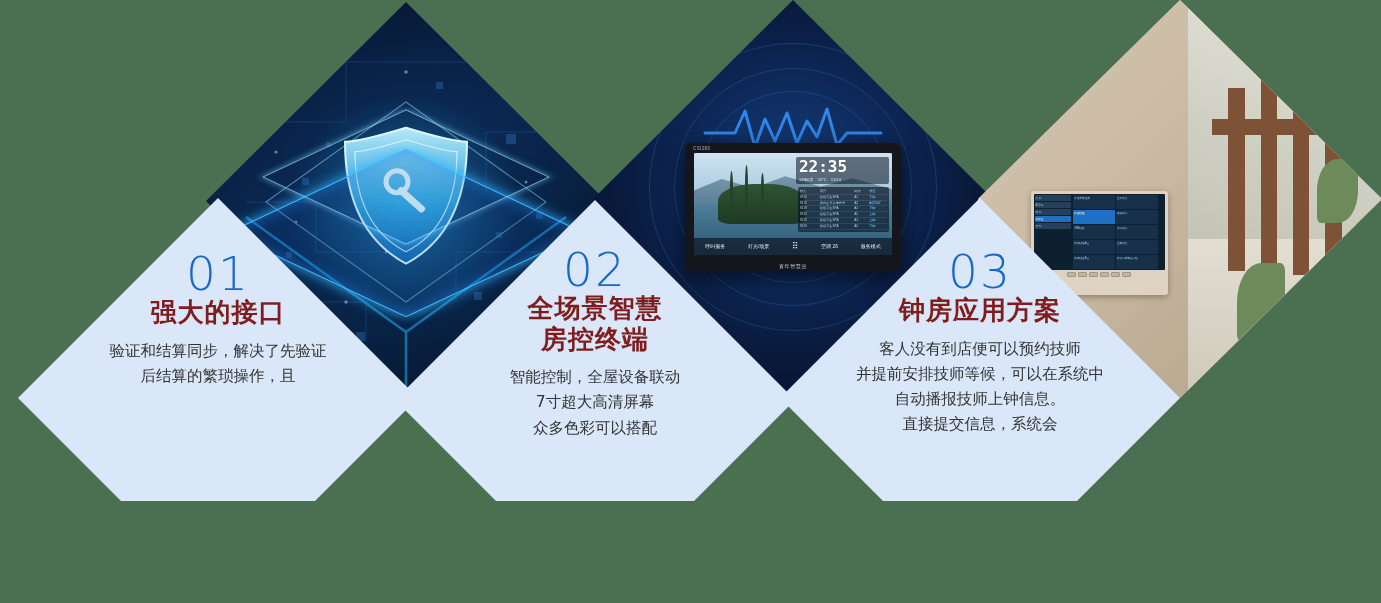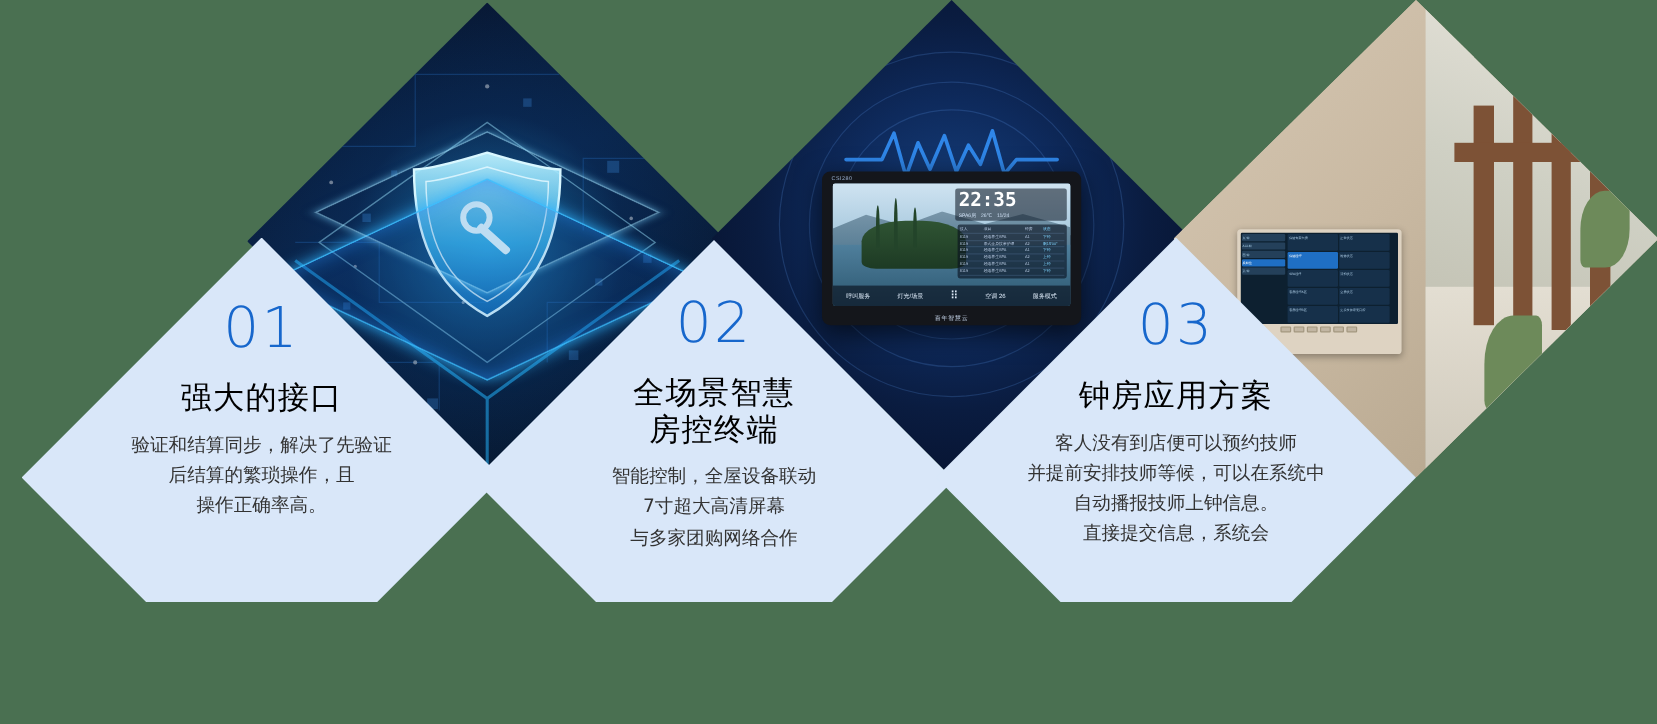--- a/index.html
+++ b/index.html
@@ -41,26 +41,26 @@
   }
   .tnum {
     color: #1767cc;
     font-size: 47px;
     font-weight: 300;
     letter-spacing: 2px;
     line-height: 1;
     font-family: "DejaVu Sans", "Liberation Sans", sans-serif;
   }
   .ttitle {
-    color: #000000;
+    color: #7f1d1d;
     font-size: 26px;
-    font-weight: 400;
+    font-weight: 700;
     line-height: 1.18;
     letter-spacing: 1px;
-    margin-top: 20px;
+    margin-top: 0;
     font-family: "DejaVu Sans", "Liberation Sans", sans-serif;
   }
   .tdesc {
     color: #333333;
     font-size: 15.5px;
     line-height: 1.62;
     margin-top: 11px;
     font-family: "DejaVu Sans", "Liberation Sans", sans-serif;
   }
 
@@ -386,36 +386,35 @@
     </div>
   </div>
 
   <div class="diamond text-diamond" style="left:18px; top:198px; width:400px; height:400px;">
     <div class="td-inner" style="top:52px;">
       <div class="tnum">01</div>
       <div class="ttitle">强大的接口</div>
       <div class="tdesc">
         <div>验证和结算同步，解决了先验证</div>
         <div>后结算的繁琐操作，且</div>
-        <div>操作正确率高。</div>
       </div>
     </div>
   </div>
 
   <div class="diamond text-diamond" style="left:395px; top:200px; width:400px; height:400px;">
     <div class="td-inner" style="top:46px;">
       <div class="tnum">02</div>
       <div class="ttitle">
         <div>全场景智慧</div>
         <div>房控终端</div>
       </div>
       <div class="tdesc">
         <div>智能控制，全屋设备联动</div>
         <div>7寸超大高清屏幕</div>
-        <div>与多家团购网络合作</div>
+        <div>众多色彩可以搭配</div>
       </div>
     </div>
   </div>
 
   <div class="diamond text-diamond" style="left:780px; top:198px; width:400px; height:400px;">
     <div class="td-inner" style="top:50px;">
       <div class="tnum">03</div>
       <div class="ttitle">钟房应用方案</div>
       <div class="tdesc">
         <div>客人没有到店便可以预约技师</div>

